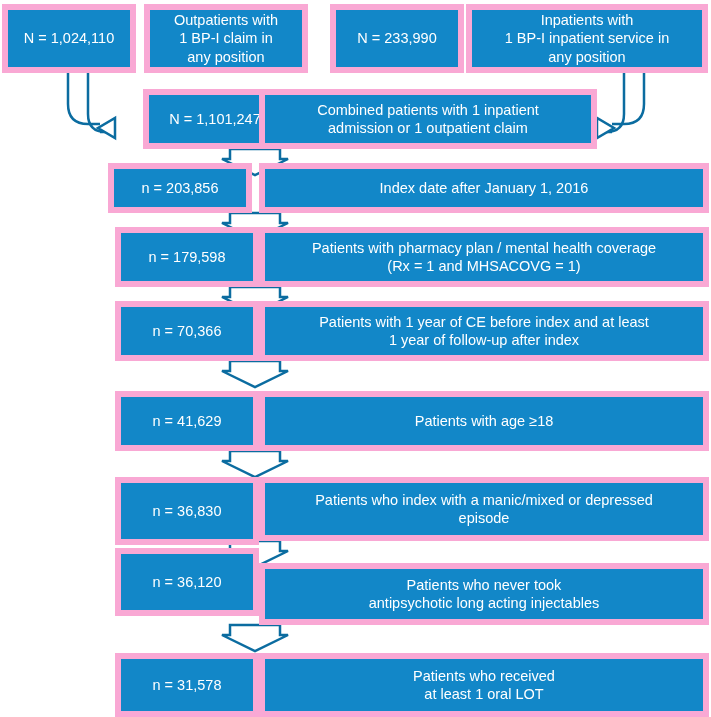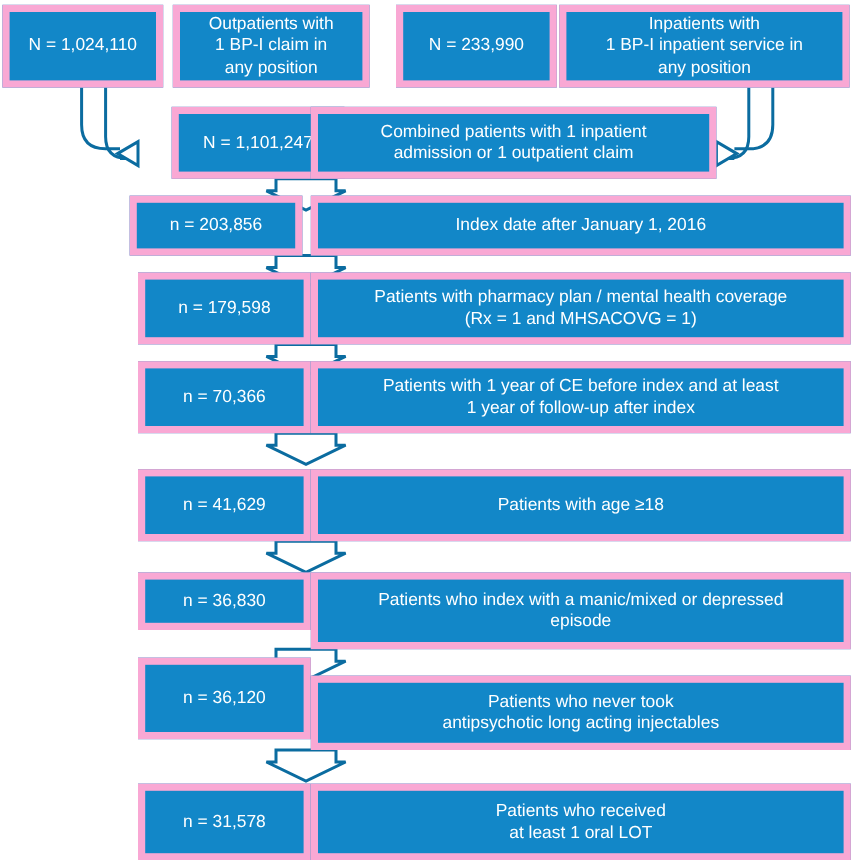--- a/index.html
+++ b/index.html
@@ -126,21 +126,21 @@
 1 year of follow-up after index</span>
   </div>
 
   <div class="box count" style="left:115px; top:391px; width:144px; height:60px;">
     <span style="white-space:pre-line">n = 41,629</span>
   </div>
   <div class="box" style="left:259px; top:391px; width:450px; height:60px;">
     <span style="white-space:pre-line">Patients with age ≥18</span>
   </div>
 
-  <div class="box count" style="left:115px; top:477px; width:144px; height:48px;justify-content:flex-end;">
+  <div class="box count" style="left:115px; top:477px; width:144px; height:68px;justify-content:flex-end;">
     <span style="white-space:pre-line">n = 36,830</span>
   </div>
   <div class="box" style="left:259px; top:477px; width:450px; height:64px;">
     <span style="white-space:pre-line">Patients who index with a manic/mixed or depressed
 episode</span>
   </div>
 
   <div class="box count" style="left:115px; top:548px; width:144px; height:68px;">
     <span style="white-space:pre-line">n = 36,120</span>
   </div>

